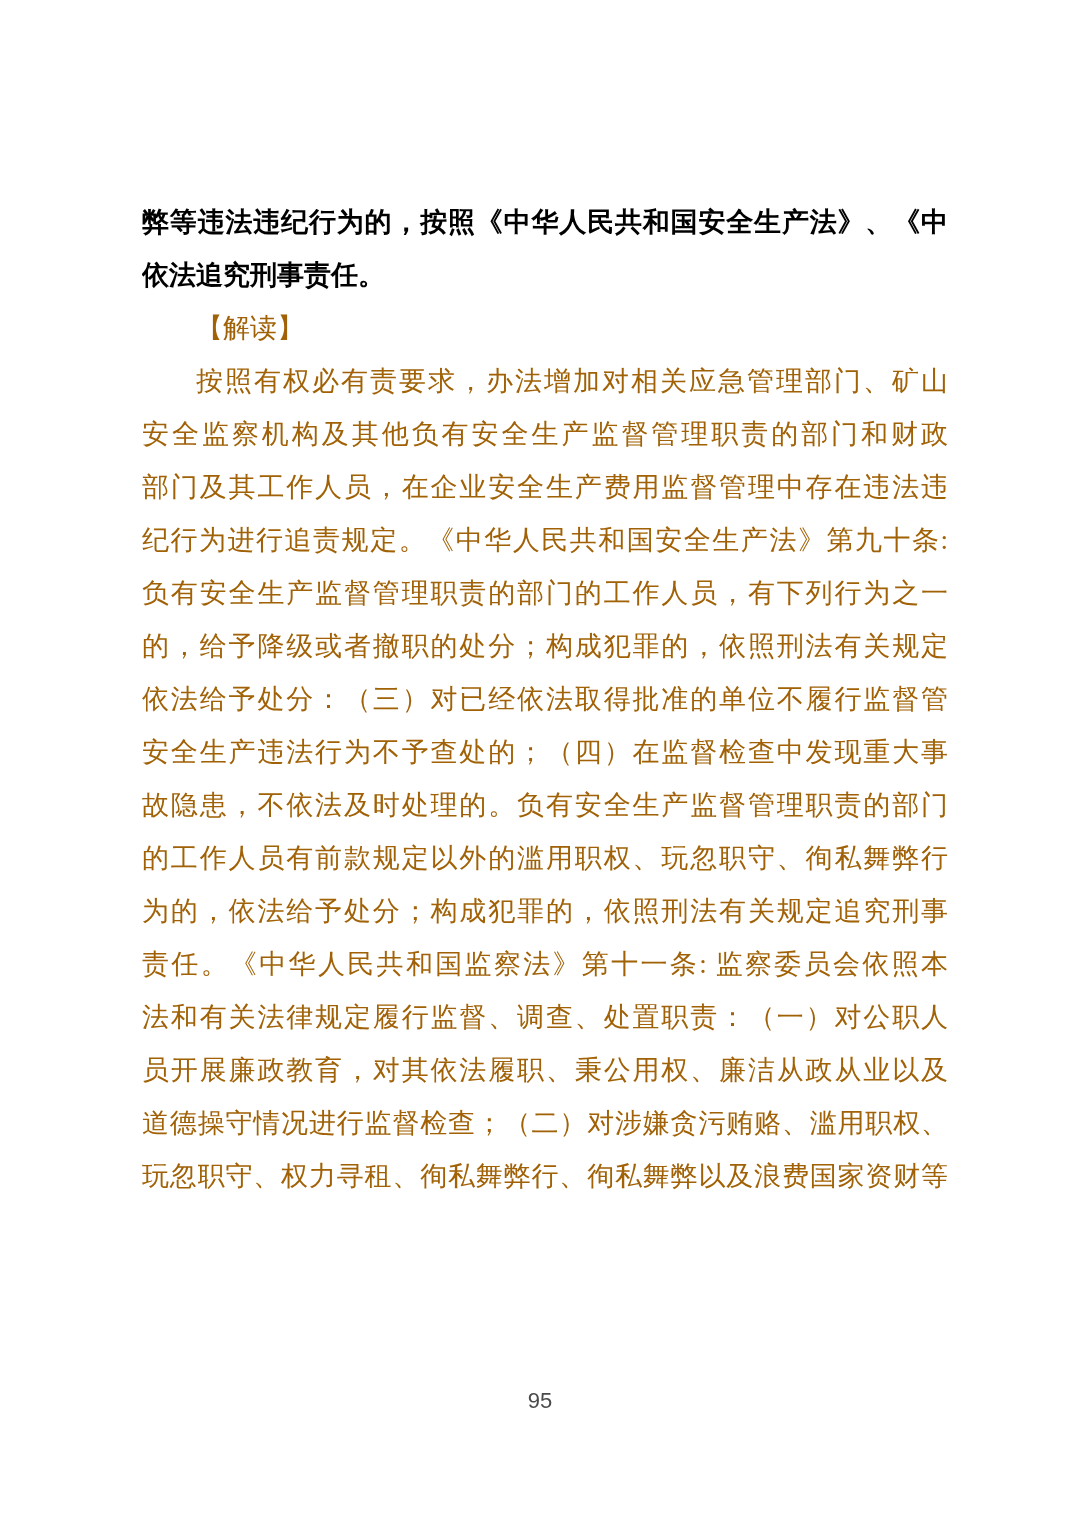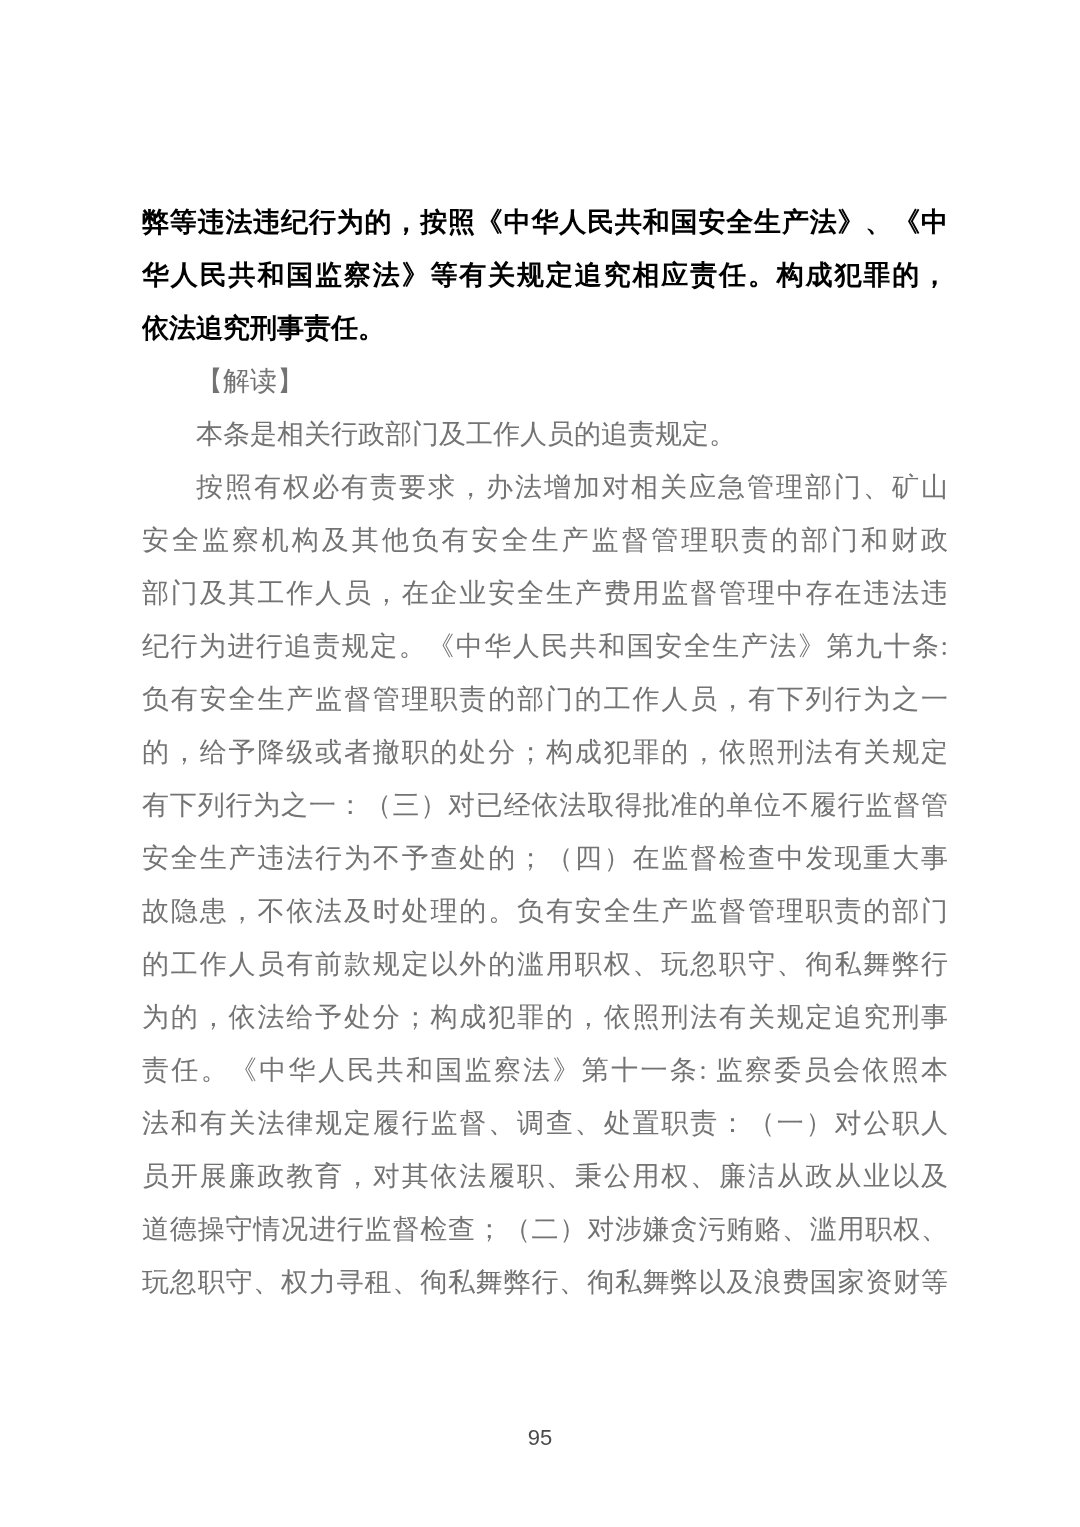--- a/index.html
+++ b/index.html
@@ -18,21 +18,21 @@
   .text-block {
     position: absolute;
     left: 142px;
     top: 196px;
     width: 806px;
   }
   .text-line {
     height: 53px;
     line-height: 53px;
     font-size: 27px;
-    color: #737373;
+    color: #a16207;
     white-space: nowrap;
     overflow: hidden;
   }
   .text-line.just {
     white-space: normal;
     text-align: justify;
     text-align-last: justify;
   }
   .text-line.bold {
     font-weight: bold;
@@ -40,40 +40,37 @@
   }
   .page-number {
     position: absolute;
     left: 0;
     top: 1388px;
     width: 1080px;
     text-align: center;
     font-family: "Liberation Sans", "DejaVu Sans", sans-serif;
     font-size: 22px;
     color: #4a4a4a;
-    margin-top: 37px;
   }
 </style>
 </head>
 <body>
 
 <div class="page">
   <div class="text-block" id="text-block">
       <div class="text-line bold just">弊等违法违纪行为的，按照《中华人民共和国安全生产法》、《中</div>
-      <div class="text-line bold just">华人民共和国监察法》等有关规定追究相应责任。构成犯罪的，</div>
       <div class="text-line bold">依法追究刑事责任。</div>
       <div class="text-line" style="padding-left: 54px;">【解读】</div>
-      <div class="text-line" style="padding-left: 54px;">本条是相关行政部门及工作人员的追责规定。</div>
       <div class="text-line just" style="padding-left: 54px;">按照有权必有责要求，办法增加对相关应急管理部门、矿山</div>
       <div class="text-line just">安全监察机构及其他负有安全生产监督管理职责的部门和财政</div>
       <div class="text-line just">部门及其工作人员，在企业安全生产费用监督管理中存在违法违</div>
       <div class="text-line just">纪行为进行追责规定。《中华人民共和国安全生产法》第九十条:</div>
       <div class="text-line just">负有安全生产监督管理职责的部门的工作人员，有下列行为之一</div>
       <div class="text-line just">的，给予降级或者撤职的处分；构成犯罪的，依照刑法有关规定</div>
-      <div class="text-line just">有下列行为之一：（三）对已经依法取得批准的单位不履行监督管</div>
+      <div class="text-line just">依法给予处分：（三）对已经依法取得批准的单位不履行监督管</div>
       <div class="text-line just">安全生产违法行为不予查处的；（四）在监督检查中发现重大事</div>
       <div class="text-line just">故隐患，不依法及时处理的。负有安全生产监督管理职责的部门</div>
       <div class="text-line just">的工作人员有前款规定以外的滥用职权、玩忽职守、徇私舞弊行</div>
       <div class="text-line just">为的，依法给予处分；构成犯罪的，依照刑法有关规定追究刑事</div>
       <div class="text-line just">责任。《中华人民共和国监察法》第十一条: 监察委员会依照本</div>
       <div class="text-line just">法和有关法律规定履行监督、调查、处置职责：（一）对公职人</div>
       <div class="text-line just">员开展廉政教育，对其依法履职、秉公用权、廉洁从政从业以及</div>
       <div class="text-line just">道德操守情况进行监督检查；（二）对涉嫌贪污贿赂、滥用职权、</div>
       <div class="text-line just">玩忽职守、权力寻租、徇私舞弊行、徇私舞弊以及浪费国家资财等</div>
     </div>

